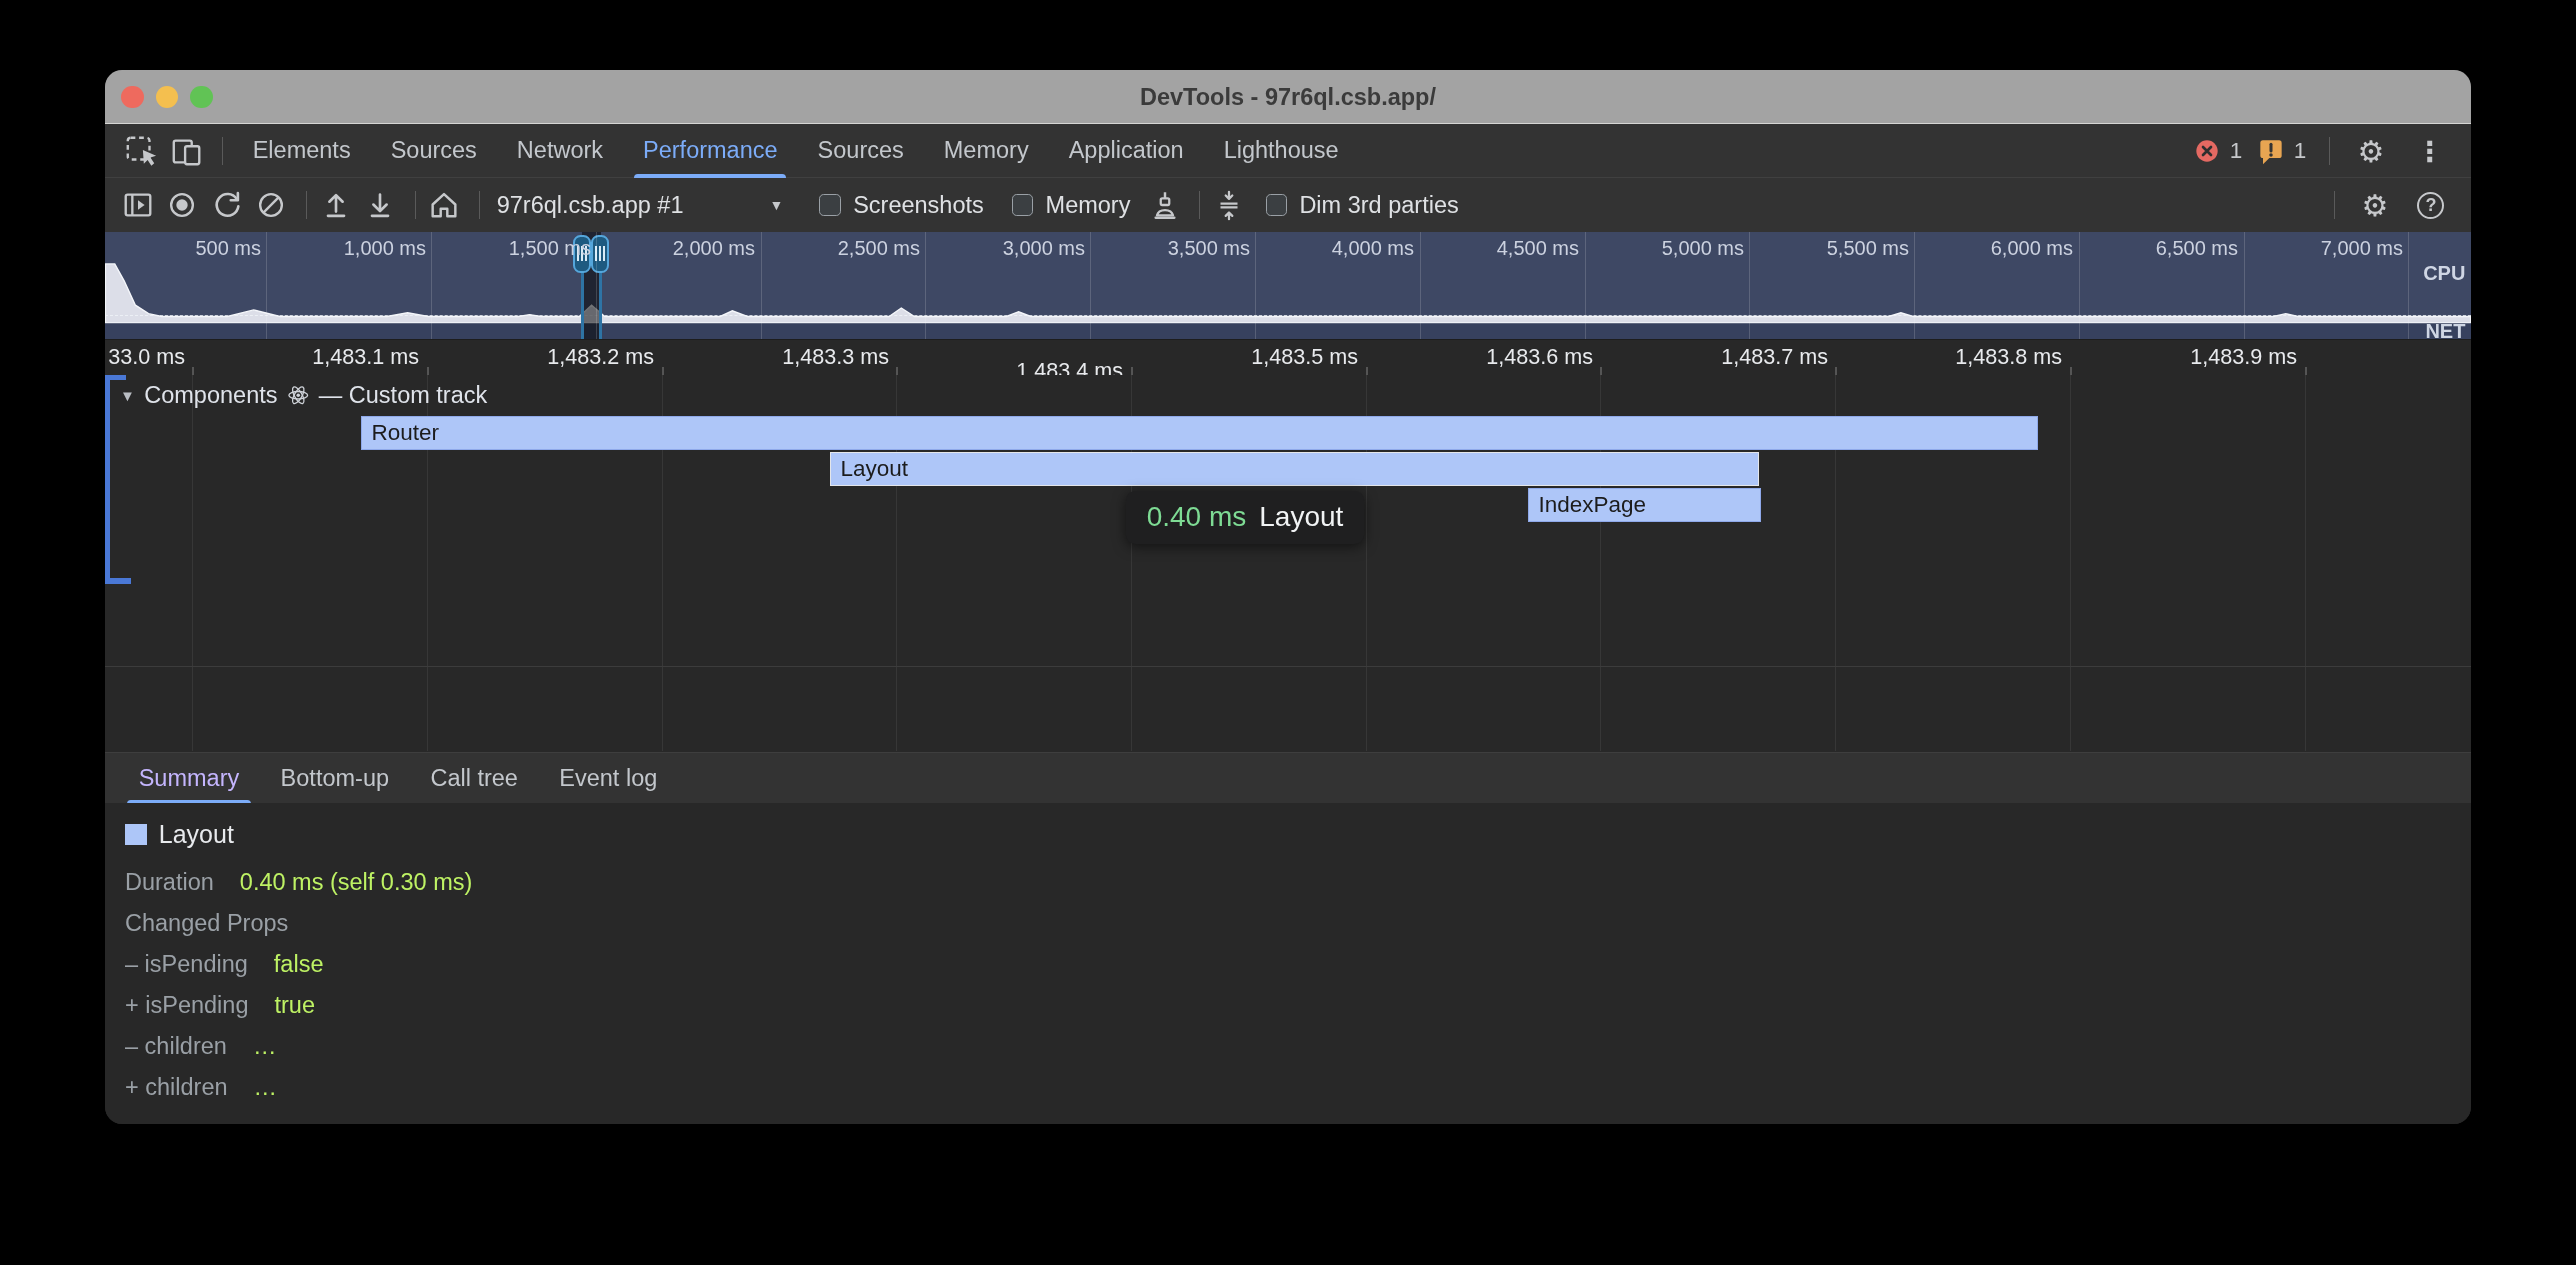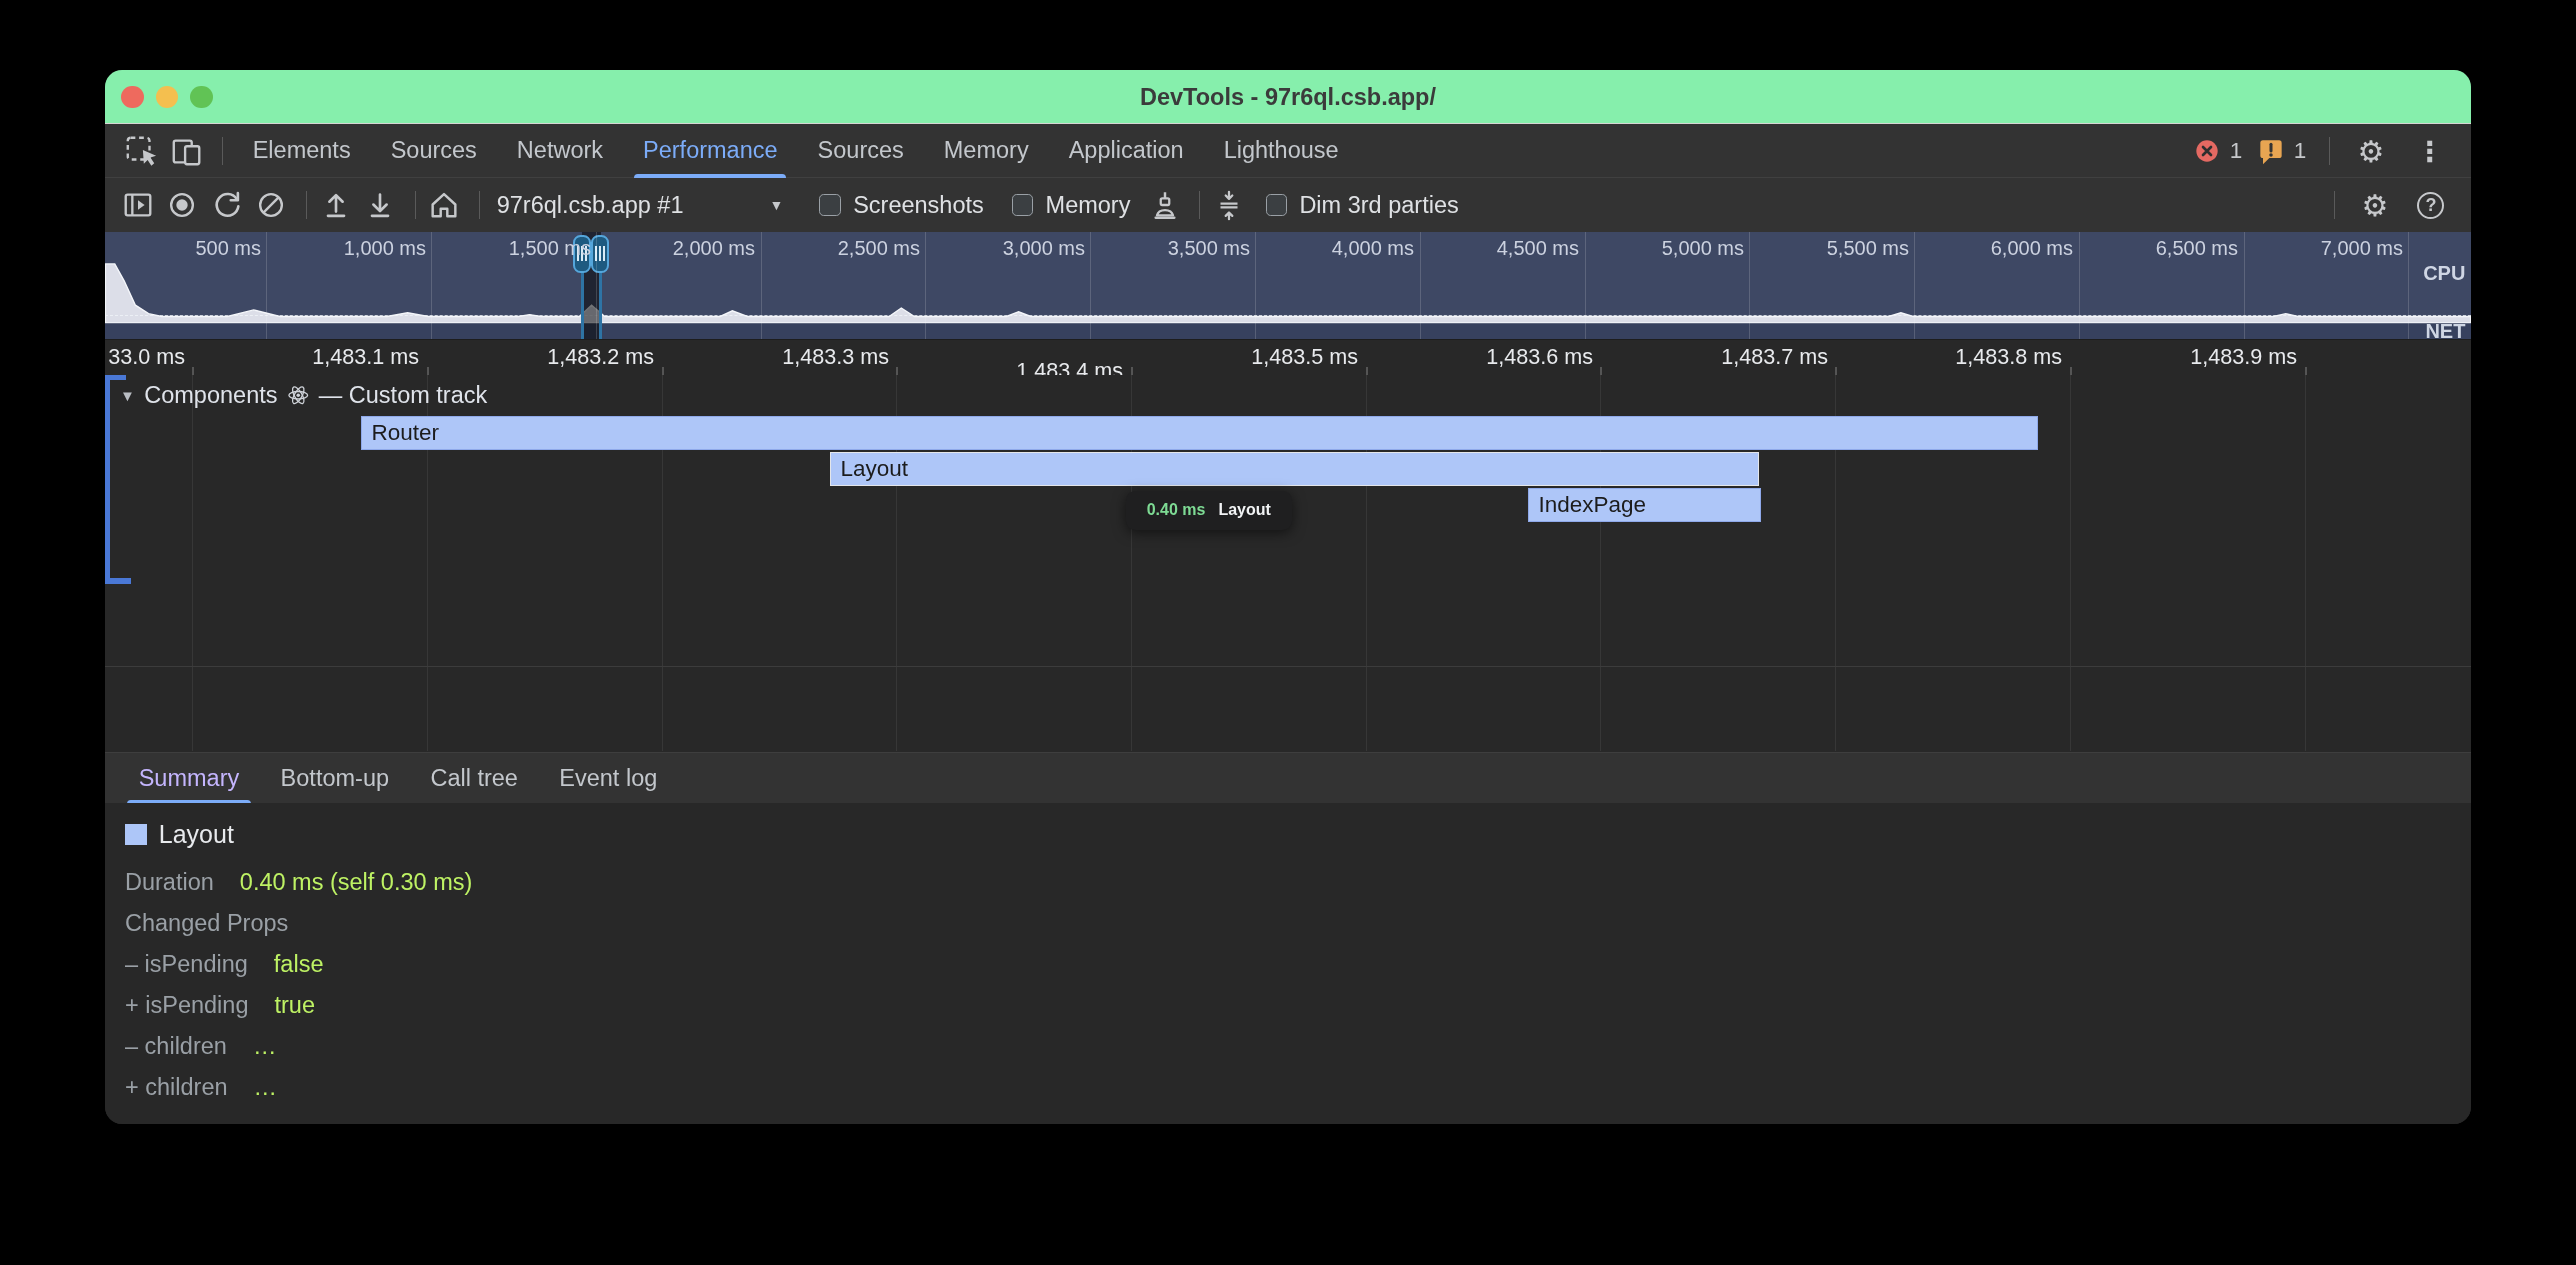--- a/index.html
+++ b/index.html
@@ -2,21 +2,21 @@
 <html style="font-size:15px"><head>
 <meta charset="utf-8">
 <style>
   html,body{margin:0;padding:0;background:#000;width:2576px;height:1265px;overflow:hidden;
     font-family:"Liberation Sans","DejaVu Sans",sans-serif;-webkit-font-smoothing:antialiased;}
   *{box-sizing:border-box;}
   #window{position:absolute;left:105px;top:70px;width:2366px;height:1054px;background:#282828;
     border-radius:17px;overflow:hidden;box-shadow:0 22.5px 66px rgba(0,0,0,.65);}
 
   
-  .titlebar{position:absolute;left:0;top:0;width:100%;height:54px;background:#86efac;border-bottom:0.9px solid #d6d6d4;}
+  .titlebar{position:absolute;left:0;top:0;width:100%;height:54px;background:#a3a3a3;border-bottom:0.9px solid #d6d6d4;}
   .lights{position:absolute;left:16px;top:0;height:54px;display:flex;align-items:center;gap:12.2px;}
   .light{width:22.5px;height:22.5px;border-radius:50%;}
   .light.red{background:#ee6a5e;}.light.yellow{background:#f4bf4f;}.light.green{background:#61c355;}
   .wtitle{position:absolute;left:0;right:0;top:0;height:54px;display:flex;align-items:center;justify-content:center;
     font-size:23.5px;font-weight:700;color:#3b3b3b;}
 
   
   .tabbar{position:absolute;left:0;top:54px;width:100%;height:54px;background:#333333;border-bottom:0.9px solid #404040;
     display:flex;align-items:center;padding-left:17px;}
   .tbicon{width:38px;height:38px;display:flex;align-items:center;justify-content:center;margin-right:7.5px;}
@@ -66,21 +66,21 @@
   .accent-tick-top{position:absolute;left:0;top:0;width:20.7px;height:4.7px;background:#4a78d6;}
   .accent-tick-bot{position:absolute;left:0;top:203px;width:26px;height:5.6px;background:#4a78d6;}
   .track-header{position:absolute;left:15px;top:5.6px;height:30px;display:flex;align-items:center;gap:9.4px;
     font-size:23.5px;color:#dfe3ea;}
   .track-header .tri{font-size:15px;color:#b9bdc3;}
   .flame-bar{position:absolute;height:34px;background:#aec6f8;border:0.9px solid #8fa9ea;display:flex;align-items:center;
     font-size:22.5px;color:#1c1c1c;overflow:hidden;white-space:nowrap;}
   .flame-bar span{padding-left:9.4px;}
   .flame-bar.selected{border:1.9px solid #e4e6ea;}
   .tooltip{position:absolute;left:1021px;top:116px;background:#1f1f20;border-radius:9.4px;padding:10.3px 20.7px;
-    display:flex;align-items:center;gap:13px;font-size:16px;box-shadow:0 2.8px 13px rgba(0,0,0,.55);font-weight:bold;}
+    display:flex;align-items:center;gap:13px;font-size:28px;box-shadow:0 2.8px 13px rgba(0,0,0,.55);}
   .tooltip .dur{color:#7edb94;}
   .tooltip .nm{color:#f1f3f4;}
 
   
   .bottomtabs{position:absolute;left:0;top:682px;width:100%;height:52px;background:#333333;border-top:0.9px solid #3e3e3e;
     border-bottom:0.9px solid #4a4a4a;display:flex;align-items:center;padding-left:13px;}
   .btab{position:relative;height:52px;display:flex;align-items:center;padding:0 20.7px;font-size:23.5px;color:#c3c7cc;}
   .btab.active{color:#c4b5fd;}
   .btab.active::after{content:"";position:absolute;left:9.4px;right:9.4px;bottom:0;height:3.8px;background:#7cacf8;border-radius:3.8px 3.8px 0 0;}
 

